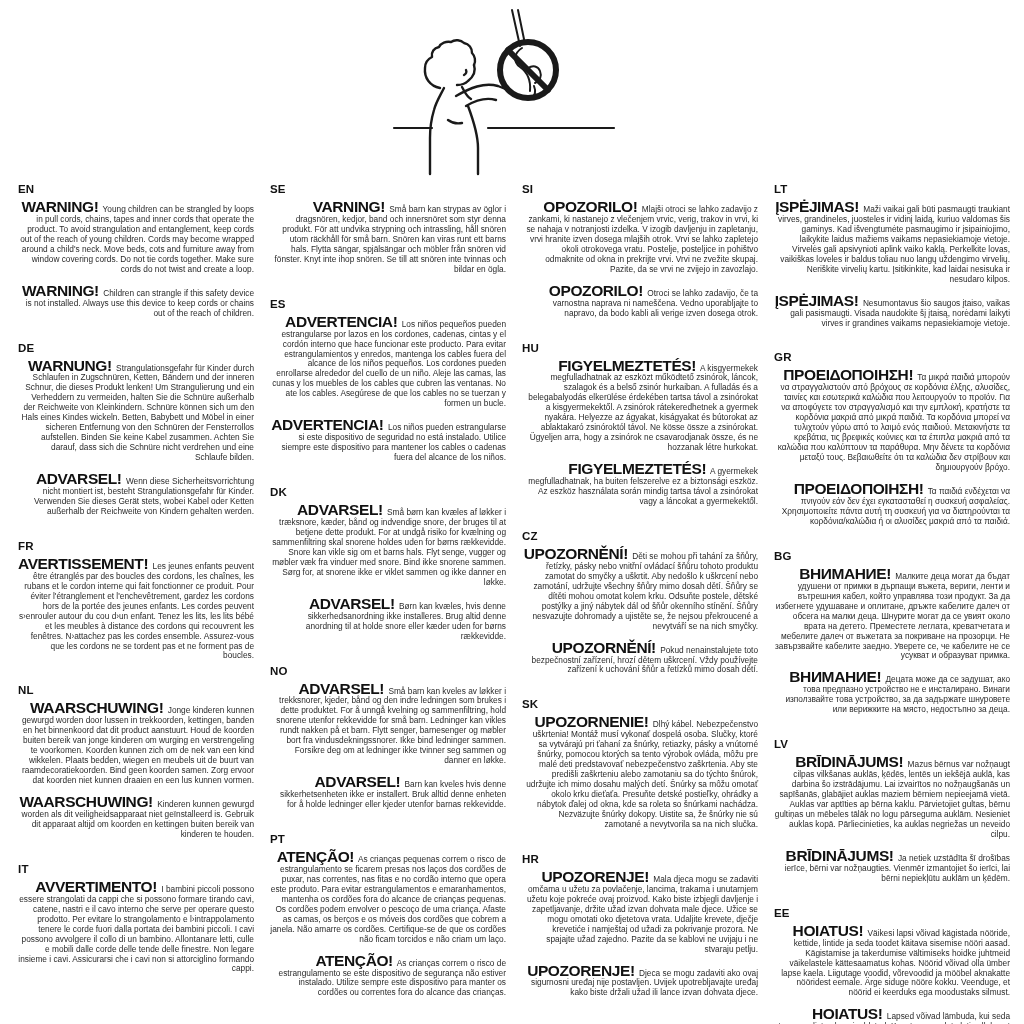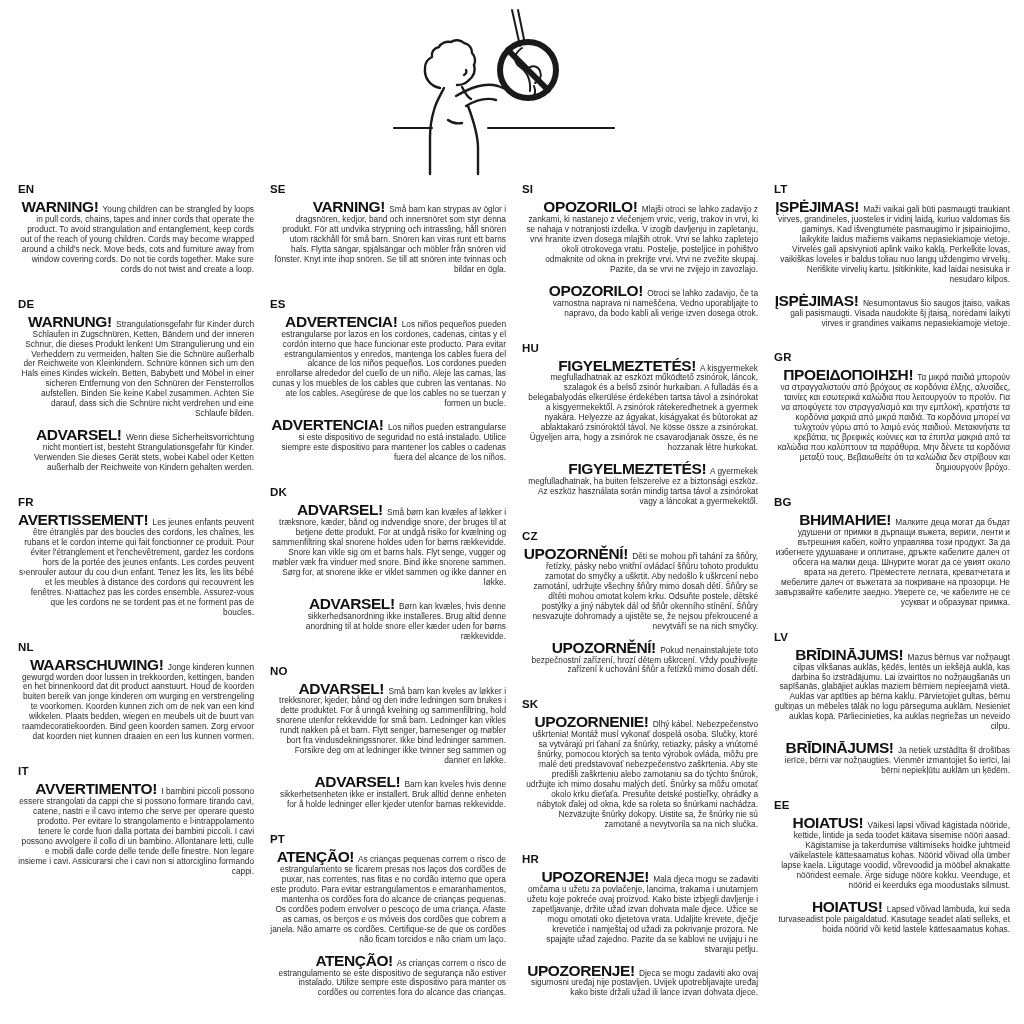--- a/index.html
+++ b/index.html
@@ -84,33 +84,35 @@
         <path d="M120 42 L160 82"></path>
       </g>
     </svg>
   </div>
 
   <div class="columns" id="cols">
       <div class="col">
         <section class="lang-section">
           <div class="lang-code">EN</div>
           <p class="para"><span class="head">WARNING!</span> <span class="body">Young children can be strangled by loops in pull cords, chains, tapes and inner cords that operate the product. To avoid strangulation and entanglement, keep cords out of the reach of young children. Cords may become wrapped around a child's neck. Move beds, cots and furniture away from window covering cords. Do not tie cords together. Make sure cords do not twist and create a loop.</span></p>
+          <p class="para"><span class="head">WARNING!</span> <span class="body">Children can strangle if this safety device is not installed. Always use this device to keep cords or chains out of the reach of children.</span></p>
         </section>
         <section class="lang-section">
           <div class="lang-code">DE</div>
           <p class="para"><span class="head">WARNUNG!</span> <span class="body">Strangulationsgefahr für Kinder durch Schlaufen in Zugschnüren, Ketten, Bändern und der inneren Schnur, die dieses Produkt lenken! Um Strangulierung und ein Verheddern zu vermeiden, halten Sie die Schnüre außerhalb der Reichweite von Kleinkindern. Schnüre können sich um den Hals eines Kindes wickeln. Betten, Babybett und Möbel in einer sicheren Entfernung von den Schnüren der Fensterrollos aufstellen. Binden Sie keine Kabel zusammen. Achten Sie darauf, dass sich die Schnüre nicht verdrehen und eine Schlaufe bilden.</span></p>
           <p class="para"><span class="head">ADVARSEL!</span> <span class="body">Wenn diese Sicherheitsvorrichtung nicht montiert ist, besteht Strangulationsgefahr für Kinder. Verwenden Sie dieses Gerät stets, wobei Kabel oder Ketten außerhalb der Reichweite von Kindern gehalten werden.</span></p>
         </section>
         <section class="lang-section">
           <div class="lang-code">FR</div>
           <p class="para"><span class="head">AVERTISSEMENT!</span> <span class="body">Les jeunes enfants peuvent être étranglés par des boucles des cordons, les chaînes, les rubans et le cordon interne qui fait fonctionner ce produit. Pour éviter l'étranglement et l'enchevêtrement, gardez les cordons hors de la portée des jeunes enfants. Les cordes peuvent s›enrouler autour du cou d›un enfant. Tenez les lits, les lits bébé et les meubles à distance des cordons qui recouvrent les fenêtres. N›attachez pas les cordes ensemble. Assurez-vous que les cordons ne se tordent pas et ne forment pas de boucles.</span></p>
         </section>
         <section class="lang-section">
           <div class="lang-code">NL</div>
           <p class="para"><span class="head">WAARSCHUWING!</span> <span class="body">Jonge kinderen kunnen gewurgd worden door lussen in trekkoorden, kettingen, banden en het binnenkoord dat dit product aanstuurt. Houd de koorden buiten bereik van jonge kinderen om wurging en verstrengeling te voorkomen. Koorden kunnen zich om de nek van een kind wikkelen. Plaats bedden, wiegen en meubels uit de buurt van raamdecoratiekoorden. Bind geen koorden samen. Zorg ervoor dat koorden niet kunnen draaien en een lus kunnen vormen.</span></p>
+          <p class="para"><span class="head">WAARSCHUWING!</span> <span class="body">Kinderen kunnen gewurgd worden als dit veiligheidsapparaat niet geïnstalleerd is. Gebruik dit apparaat altijd om koorden en kettingen buiten bereik van kinderen te houden.</span></p>
         </section>
         <section class="lang-section">
           <div class="lang-code">IT</div>
           <p class="para"><span class="head">AVVERTIMENTO!</span> <span class="body">I bambini piccoli possono essere strangolati da cappi che si possono formare tirando cavi, catene, nastri e il cavo interno che serve per operare questo prodotto. Per evitare lo strangolamento e l›intrappolamento tenere le corde fuori dalla portata dei bambini piccoli. I cavi possono avvolgere il collo di un bambino. Allontanare letti, culle e mobili dalle corde delle tende delle finestre. Non legare insieme i cavi. Assicurarsi che i cavi non si attorciglino formando cappi.</span></p>
         </section>
       </div>
       <div class="col">
         <section class="lang-section">
           <div class="lang-code">SE</div>
           <p class="para"><span class="head">VARNING!</span> <span class="body">Små barn kan strypas av öglor i dragsnören, kedjor, band och innersnöret som styr denna produkt. För att undvika strypning och intrassling, håll snören utom räckhåll för små barn. Snören kan viras runt ett barns hals. Flytta sängar, spjälsängar och möbler från snören vid fönster. Knyt inte ihop snören. Se till att snören inte tvinnas och bildar en ögla.</span></p>
@@ -164,24 +166,26 @@
       </div>
       <div class="col">
         <section class="lang-section">
           <div class="lang-code">LT</div>
           <p class="para"><span class="head">ĮSPĖJIMAS!</span> <span class="body">Maži vaikai gali būti pasmaugti traukiant virves, grandineles, juosteles ir vidinį laidą, kuriuo valdomas šis gaminys. Kad išvengtumėte pasmaugimo ir įsipainiojimo, laikykite laidus mažiems vaikams nepasiekiamoje vietoje. Virvelės gali apsivynioti aplink vaiko kaklą. Perkelkite lovas, vaikiškas loveles ir baldus toliau nuo langų uždengimo virvelių. Neriškite virvelių kartu. Įsitikinkite, kad laidai nesisuka ir nesudaro kilpos.</span></p>
           <p class="para"><span class="head">ĮSPĖJIMAS!</span> <span class="body">Nesumontavus šio saugos įtaiso, vaikas gali pasismaugti. Visada naudokite šį įtaisą, norėdami laikyti virves ir grandines vaikams nepasiekiamoje vietoje.</span></p>
         </section>
         <section class="lang-section">
           <div class="lang-code">GR</div>
           <p class="para"><span class="head">ΠΡΟΕΙΔΟΠΟΙΗΣΗ!</span> <span class="body">Τα μικρά παιδιά μπορούν να στραγγαλιστούν από βρόχους σε κορδόνια έλξης, αλυσίδες, ταινίες και εσωτερικά καλώδια που λειτουργούν το προϊόν. Για να αποφύγετε τον στραγγαλισμό και την εμπλοκή, κρατήστε τα κορδόνια μακριά από μικρά παιδιά. Τα κορδόνια μπορεί να τυλιχτούν γύρω από το λαιμό ενός παιδιού. Μετακινήστε τα κρεβάτια, τις βρεφικές κούνιες και τα έπιπλα μακριά από τα καλώδια που καλύπτουν τα παράθυρα. Μην δένετε τα κορδόνια μεταξύ τους. Βεβαιωθείτε ότι τα καλώδια δεν στρίβουν και δημιουργούν βρόχο.</span></p>
+          <p class="para"><span class="head">ΠΡΟΕΙΔΟΠΟΙΗΣΗ!</span> <span class="body">Τα παιδιά ενδέχεται να πνιγούν εάν δεν έχει εγκατασταθεί η συσκευή ασφαλείας. Χρησιμοποιείτε πάντα αυτή τη συσκευή για να διατηρούνται τα κορδόνια/καλώδια ή οι αλυσίδες μακριά από τα παιδιά.</span></p>
         </section>
         <section class="lang-section">
           <div class="lang-code">BG</div>
           <p class="para"><span class="head">ВНИМАНИЕ!</span> <span class="body">Малките деца могат да бъдат удушени от примки в дърпащи въжета, вериги, ленти и вътрешния кабел, който управлява този продукт. За да избегнете удушаване и оплитане, дръжте кабелите далеч от обсега на малки деца. Шнурите могат да се увият около врата на детето. Преместете леглата, креватчетата и мебелите далеч от въжетата за покриване на прозорци. Не завързвайте кабелите заедно. Уверете се, че кабелите не се усукват и образуват примка.</span></p>
+          <p class="para"><span class="head">ВНИМАНИЕ!</span> <span class="body">Децата може да се задушат, ако това предпазно устройство не е инсталирано. Винаги използвайте това устройство, за да задържате шнуровете или верижките на място, недостъпно за деца.</span></p>
         </section>
         <section class="lang-section">
           <div class="lang-code">LV</div>
           <p class="para"><span class="head">BRĪDINĀJUMS!</span> <span class="body">Mazus bērnus var nožņaugt cilpas vilkšanas auklās, ķēdēs, lentēs un iekšējā auklā, kas darbina šo izstrādājumu. Lai izvairītos no nožņaugšanās un sapīšanās, glabājiet auklas maziem bērniem nepieejamā vietā. Auklas var aptīties ap bērna kaklu. Pārvietojiet gultas, bērnu gultiņas un mēbeles tālāk no logu pārseguma auklām. Nesieniet auklas kopā. Pārliecinieties, ka auklas negriežas un neveido cilpu.</span></p>
           <p class="para"><span class="head">BRĪDINĀJUMS!</span> <span class="body">Ja netiek uzstādīta šī drošības ierīce, bērni var nožņaugties. Vienmēr izmantojiet šo ierīci, lai bērni nepiekļūtu auklām un ķēdēm.</span></p>
         </section>
         <section class="lang-section">
           <div class="lang-code">EE</div>
           <p class="para"><span class="head">HOIATUS!</span> <span class="body">Väikesi lapsi võivad kägistada nööride, kettide, lintide ja seda toodet käitava sisemise nööri aasad. Kägistamise ja takerdumise vältimiseks hoidke juhtmeid väikelastele kättesaamatus kohas. Nöörid võivad olla ümber lapse kaela. Liigutage voodid, võrevoodid ja mööbel aknakatte nööridest eemale. Ärge siduge nööre kokku. Veenduge, et nöörid ei keerduks ega moodustaks silmust.</span></p>
           <p class="para"><span class="head">HOIATUS!</span> <span class="body">Lapsed võivad lämbuda, kui seda turvaseadist pole paigaldatud. Kasutage seadet alati selleks, et hoida nöörid või ketid lastele kättesaamatus kohas.</span></p>

